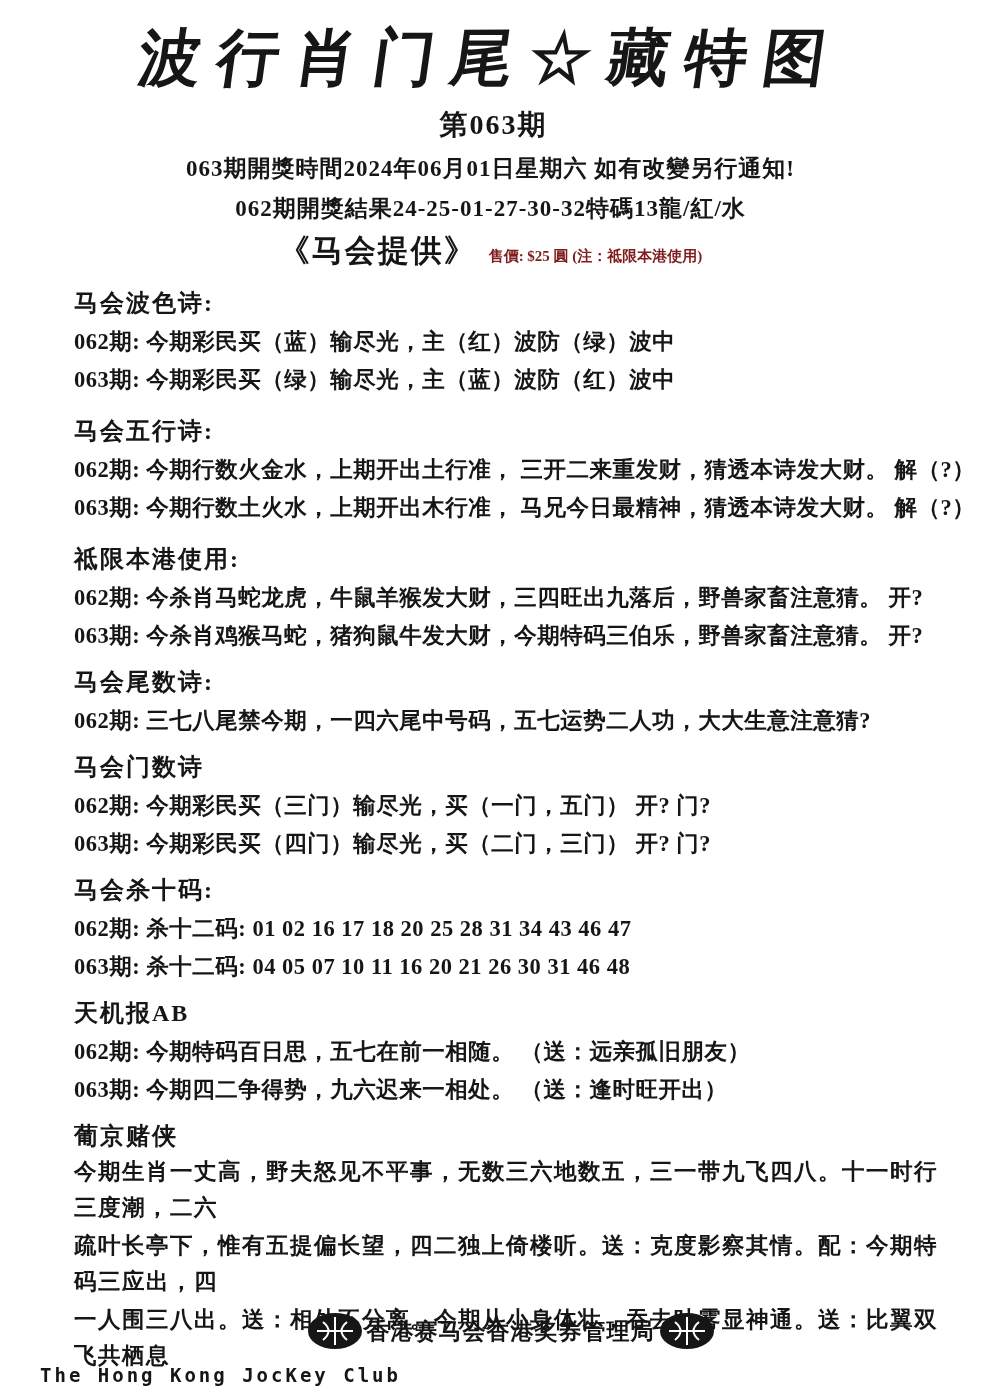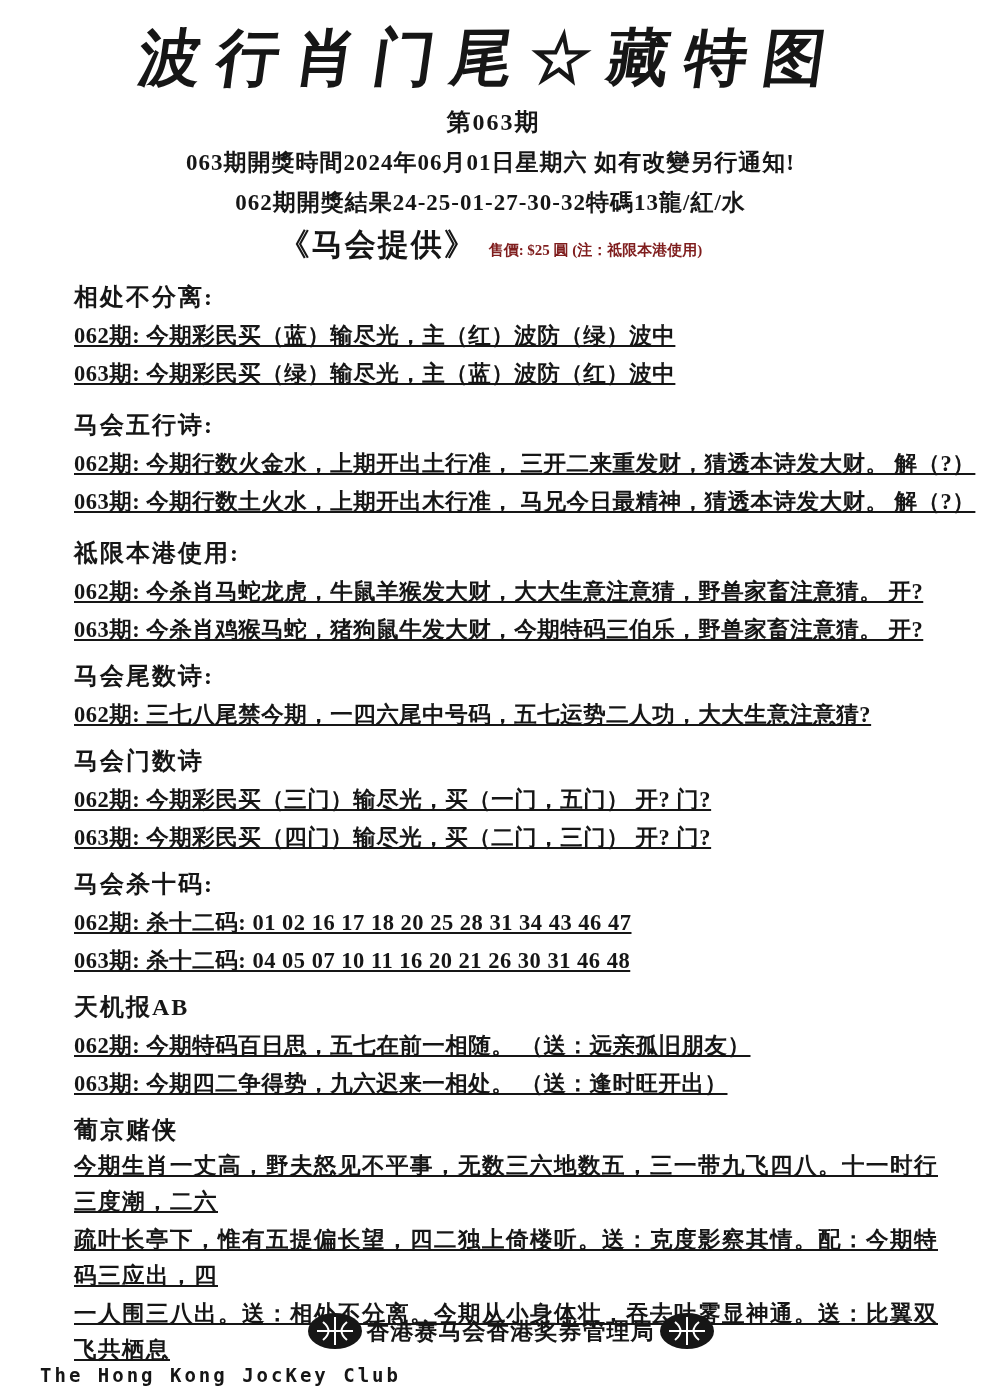--- a/index.html
+++ b/index.html
@@ -10,28 +10,28 @@
     -webkit-font-smoothing:antialiased;
   }
   .page{width:981px;height:1388px;position:relative;background:#fff;}
   .title{
     text-align:center;
     font-size:62px;font-weight:900;letter-spacing:16px;
     margin:16px 0 0 0;
     transform:skewX(-8deg);
     white-space:nowrap;
   }
-  .issue{text-align:center;font-size:24px;font-weight:bold;margin-top:6px;letter-spacing:2px;padding-left:6px;}
+  .issue{text-align:center;font-size:28px;font-weight:bold;margin-top:6px;letter-spacing:2px;padding-left:6px;}
   .notice{text-align:center;font-size:23px;font-weight:bold;margin-top:9px;letter-spacing:1px;}
   .provider{text-align:center;margin-top:6px;white-space:nowrap;}
   .provider-name{font-size:31px;font-weight:bold;letter-spacing:2px;}
   .price-note{font-size:15px;font-weight:bold;margin-left:8px;color:#7f1d1d;}
   .section{margin:0 30px 0 74px;}
   .sec-head{font-size:24px;font-weight:bold;margin-top:15px;letter-spacing:2px;}
-  .sec-line{font-size:22.5px;font-weight:bold;margin-top:7px;letter-spacing:0.5px;white-space:nowrap;text-decoration:underline;}
+  .sec-line{font-size:22.5px;font-weight:bold;margin-top:7px;letter-spacing:0.5px;white-space:nowrap;}
   .sec-para .sec-line{white-space:normal;letter-spacing:1.5px;line-height:36px;margin-top:2px;}
   .gap-lg{margin-top:20px;}
   .footer{position:absolute;left:0;right:0;bottom:18px;text-align:left;padding-left:40px;}
   .footer-cn-row{display:flex;align-items:center;justify-content:center;gap:4px;}
   .footer-cn{font-size:23px;font-weight:bold;letter-spacing:1px;}
   .jockey-logo{display:inline-block;line-height:0;}
   .footer-en{
     margin-top:14px;font-size:19px;font-weight:bold;letter-spacing:3px;
     font-family:"DejaVu Sans Mono","Liberation Mono",monospace;
   }
@@ -45,34 +45,34 @@
   <div class="issue">第063期</div>
   <div class="notice">063期開獎時間2024年06月01日星期六 如有改變另行通知!</div>
   <div class="notice">062期開獎結果24-25-01-27-30-32特碼13龍/紅/水</div>
 
   <div class="provider">
     <span class="provider-name">《马会提供》</span>
     <span class="price-note">售價: $25 圓 (注：祗限本港使用)</span>
   </div>
 
   <div class="section">
-    <div class="sec-head">相处不分离:</div>
+    <div class="sec-head">马会波色诗:</div>
     <div class="sec-line">062期: 今期彩民买（蓝）输尽光，主（红）波防（绿）波中</div>
     <div class="sec-line">063期: 今期彩民买（绿）输尽光，主（蓝）波防（红）波中</div>
   </div>
 
   <div class="section">
     <div class="sec-head gap-lg">马会五行诗:</div>
     <div class="sec-line">062期: 今期行数火金水，上期开出土行准， 三开二来重发财，猜透本诗发大财。 解（?）</div>
     <div class="sec-line">063期: 今期行数土火水，上期开出木行准， 马兄今日最精神，猜透本诗发大财。 解（?）</div>
   </div>
 
   <div class="section">
     <div class="sec-head gap-lg">祗限本港使用:</div>
-    <div class="sec-line">062期: 今杀肖马蛇龙虎，牛鼠羊猴发大财，大大生意注意猜，野兽家畜注意猜。 开?</div>
+    <div class="sec-line">062期: 今杀肖马蛇龙虎，牛鼠羊猴发大财，三四旺出九落后，野兽家畜注意猜。 开?</div>
     <div class="sec-line">063期: 今杀肖鸡猴马蛇，猪狗鼠牛发大财，今期特码三伯乐，野兽家畜注意猜。 开?</div>
   </div>
 
   <div class="section">
     <div class="sec-head">马会尾数诗:</div>
     <div class="sec-line">062期: 三七八尾禁今期，一四六尾中号码，五七运势二人功，大大生意注意猜?</div>
   </div>
 
   <div class="section">
     <div class="sec-head">马会门数诗</div>

